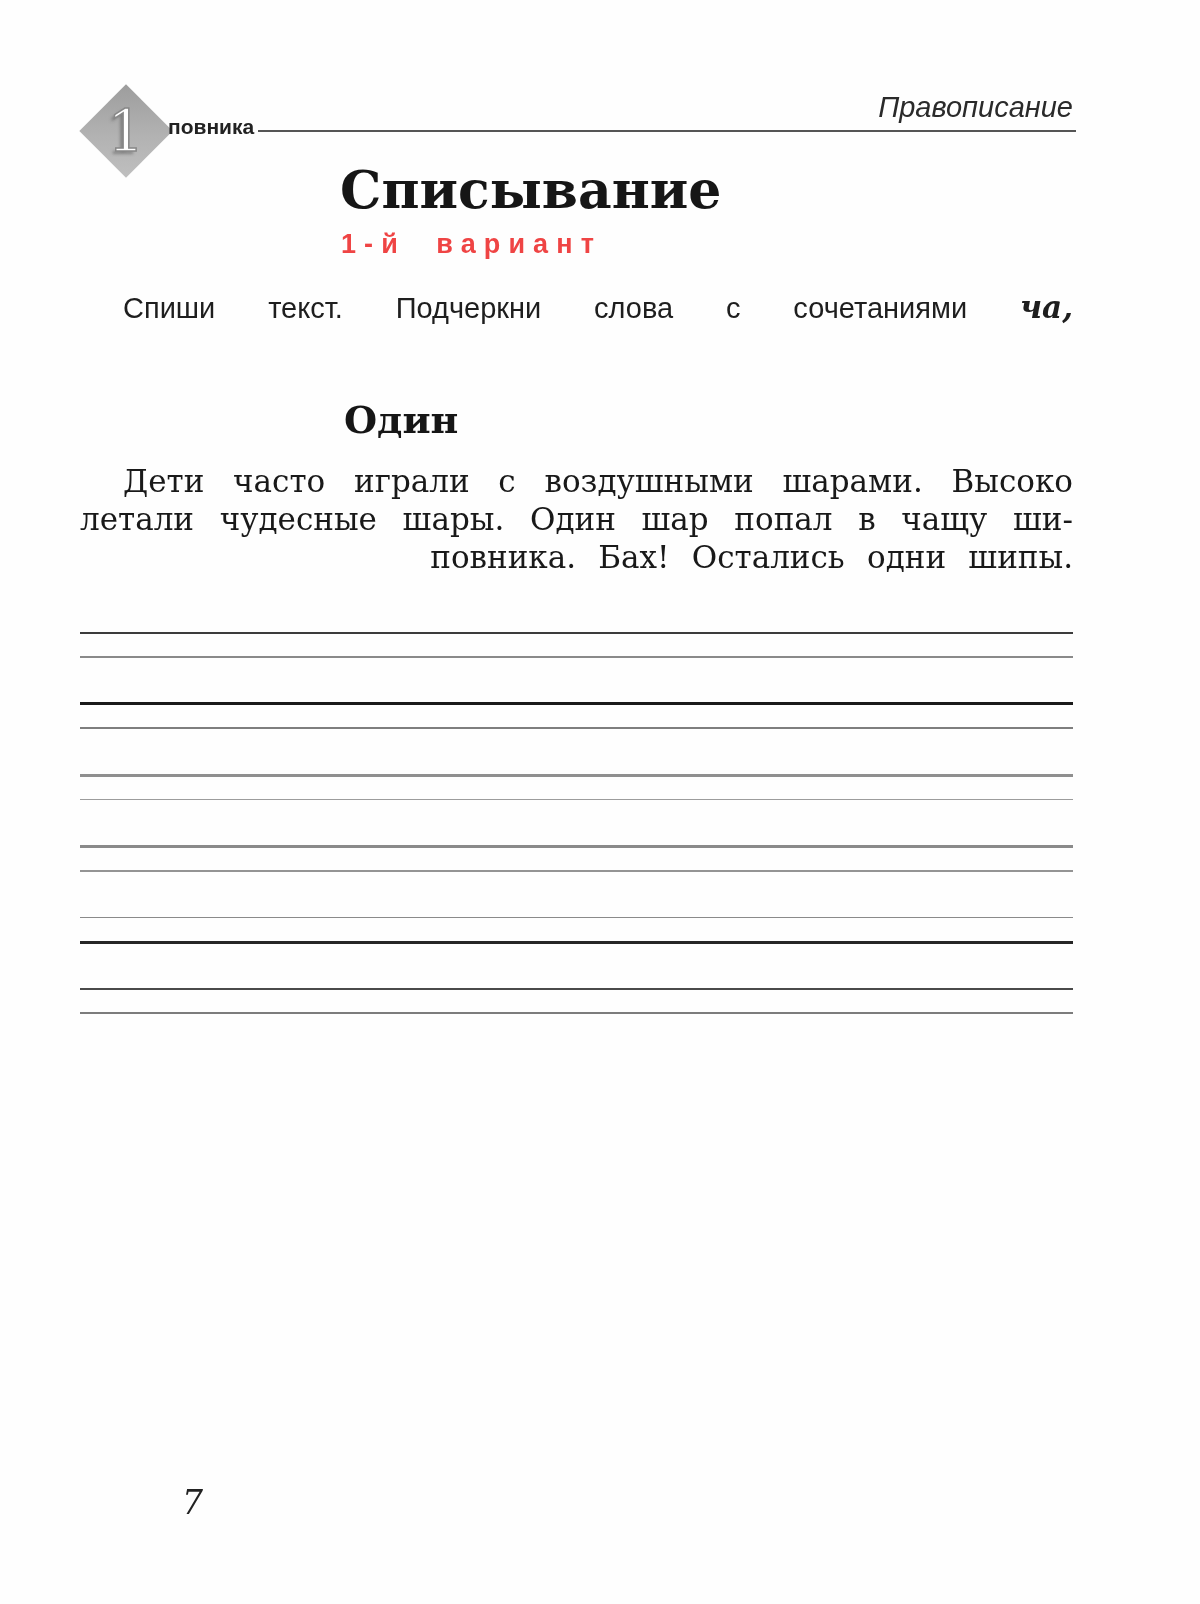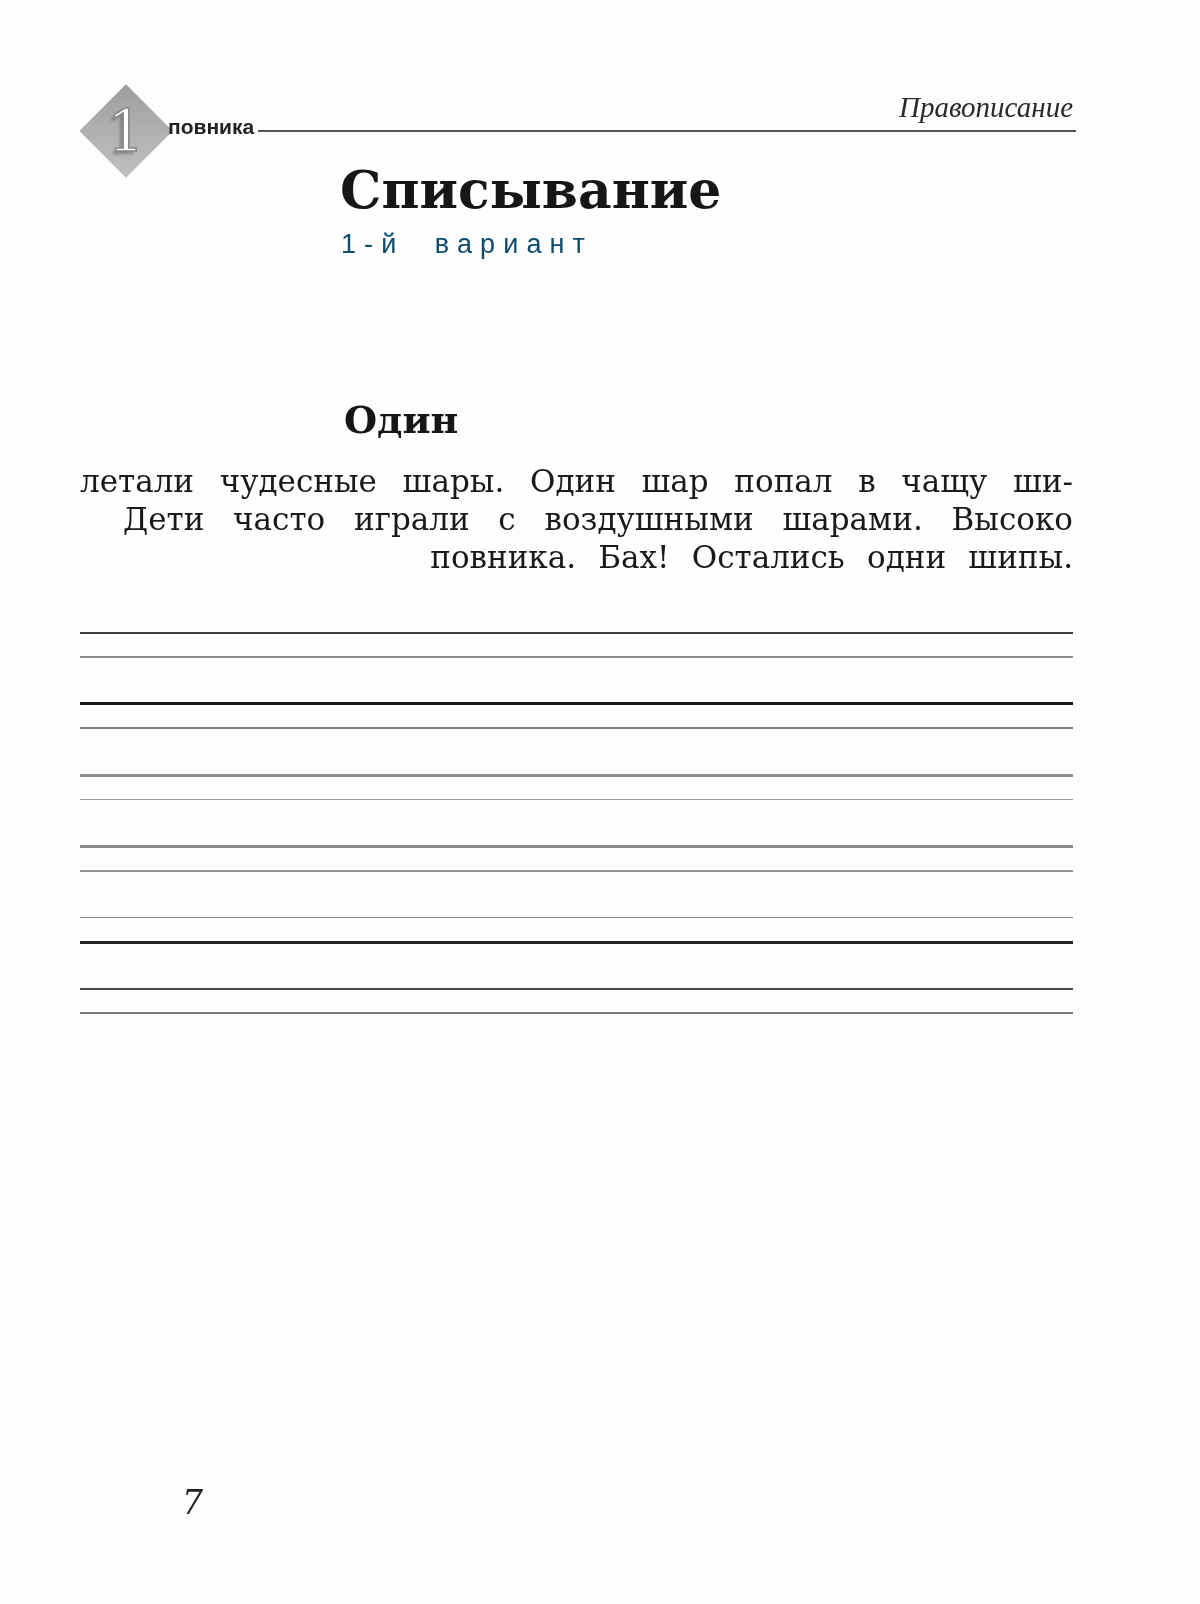--- a/index.html
+++ b/index.html
@@ -44,21 +44,21 @@
   }
   .header-rule {
     position: absolute;
     left: 258px; top: 130px;
     width: 818px; height: 2px;
     background: #555555;
   }
   .subject-title {
     position: absolute;
     right: 127px; top: 93px;
-    font-family: Liberation Serif, serif;
+    font-family: Liberation Sans, sans-serif;
     font-style: italic;
     font-size: 29px;
     line-height: 29px;
     color: #2a2a2a;
     text-align: right;
   }
 
   
   .exercise-title {
     position: absolute;
@@ -69,21 +69,22 @@
     color: #161616;
   }
   .variant-label {
     position: absolute;
     left: 341px; top: 231px;
     font-family: "Liberation Sans", sans-serif;
     font-size: 27px;
     line-height: 27px;
     letter-spacing: 0.30em;
     word-spacing: 0.55em;
-    color: #0c4a6e;
+    color: #ef4444;
+    font-weight: bold;
   }
 
   
   .instruction {
     position: absolute;
     left: 80px; top: 287px;
     width: 993px;
     font-family: "Liberation Sans", sans-serif;
     font-size: 29px;
     line-height: 41px;
@@ -148,26 +149,27 @@
   <div class="diamond"></div>
   <div class="diamond-number">1</div>
   <div class="quarter-label">повника</div>
   <div class="header-rule"></div>
   <div class="subject-title">Правописание</div>
 
   <div class="exercise-title">Списывание</div>
   <div class="variant-label">1-й вариант</div>
 
   <div class="instruction">
+    <div class="jl instr-line1"><span>Спиши текст. Подчеркни слова с сочетаниями</span> <span class="combo">ча,</span></div>
   </div>
 
   <div class="story-title">Один</div>
   <div class="story">
+    <div class="jl story-line1">Дети часто играли с воздушными шарами. Высоко</div>
     <div class="jl">летали чудесные шары. Один шар попал в чащу ши-</div>
-    <div class="jl story-line1">Дети часто играли с воздушными шарами. Высоко</div>
     <div class="story-last">повника. Бах! Остались одни шипы.</div>
   </div>
 
   <div class="writing-area">
       <div class="writing-line" style="top: 632px; height: 2px; background: rgb(60, 60, 60);"></div>
       <div class="writing-line" style="top: 656px; height: 2px; background: rgb(138, 138, 138);"></div>
       <div class="writing-line" style="top: 702px; height: 3px; background: rgb(26, 26, 26);"></div>
       <div class="writing-line" style="top: 727px; height: 2px; background: rgb(126, 126, 126);"></div>
       <div class="writing-line" style="top: 774px; height: 3px; background: rgb(143, 143, 143);"></div>
       <div class="writing-line" style="top: 799px; height: 1px; background: rgb(156, 156, 156);"></div>

